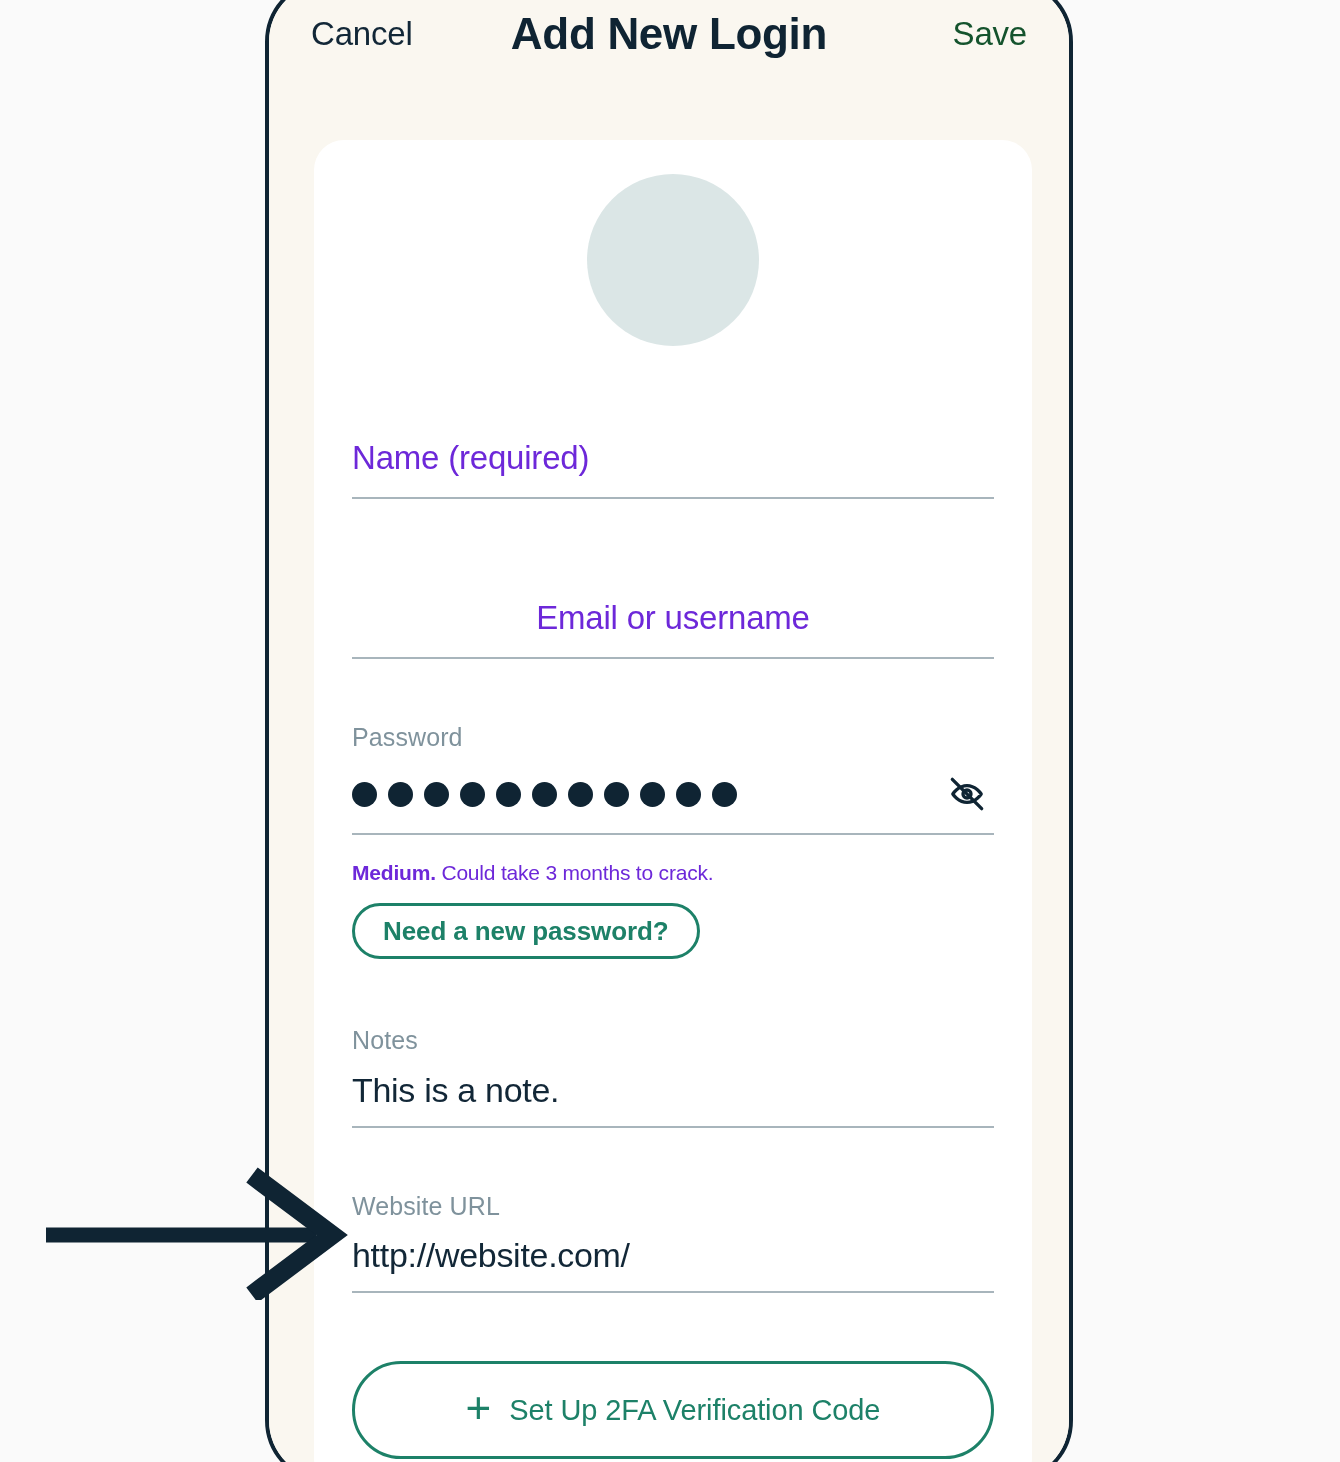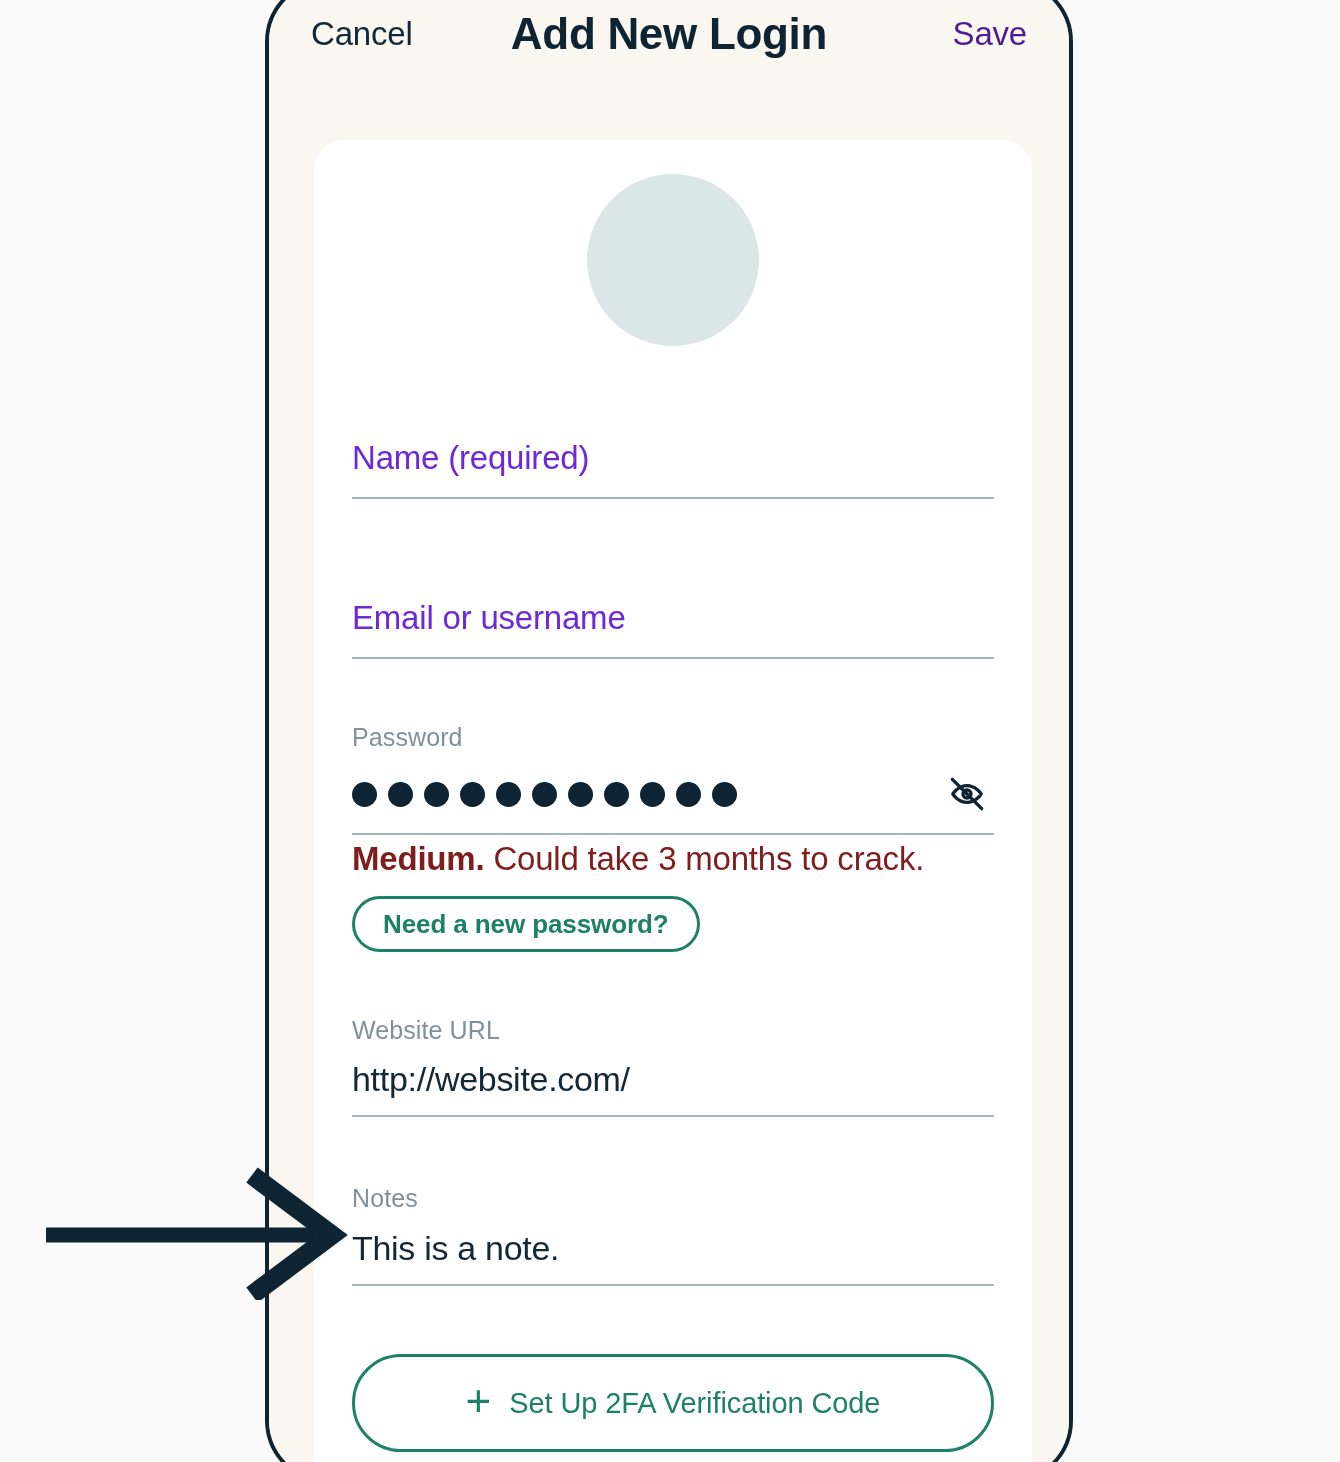--- a/index.html
+++ b/index.html
@@ -64,21 +64,21 @@
     text-align: center;
     font-size: 44px;
     font-weight: bold;
     color: #0f2433;
     letter-spacing: -0.3px;
     pointer-events: none;
   }
   .nav-save {
     margin-left: auto;
     font-size: 33px;
-    color: #4c1d95;
+    color: #14532d;
     letter-spacing: -0.2px;
     cursor: pointer;
     z-index: 2;
   }
 
   
   .card {
     position: absolute;
     left: 45px;
     top: 158px;
@@ -130,21 +130,21 @@
     font-size: 34px;
     color: #122737;
     letter-spacing: -0.3px;
   }
 
   
   .f-name { margin-top: 93px; }
   .f-name .field-placeholder { padding-bottom: 20px; }
 
   
-  .f-email { margin-top: 100px; }
+  .f-email { margin-top: 100px; text-align: center; }
   .f-email .field-placeholder { padding-bottom: 20px; }
 
   
   .f-pass { margin-top: 64px; }
   .pass-row {
     display: flex;
     align-items: center;
     justify-content: space-between;
     margin-top: 19px;
     padding-bottom: 16px;
@@ -159,23 +159,23 @@
   .eye-btn {
     width: 54px;
     height: 46px;
     display: flex;
     align-items: center;
     justify-content: center;
     cursor: pointer;
   }
 
   .strength {
-    margin-top: 5px;
-    font-size: 33px;
-    color: #7f1d1d;
+    margin-top: 26px;
+    font-size: 21px;
+    color: #6d28d9;
     letter-spacing: -0.2px;
   }
   .strength b { font-weight: bold; }
 
   .pill {
     display: inline-flex;
     align-items: center;
     justify-content: center;
     border: 3px solid #1d8168;
     border-radius: 999px;
@@ -295,30 +295,30 @@
           <div class="strength">
             <b>Medium.</b><span> Could take 3 months to crack.</span>
           </div>
 
           
           <div class="pill pill-newpass">
             <span>Need a new password?</span>
           </div>
 
           
+          <div class="field f-notes">
+            <div class="field-label">Notes</div>
+            <div class="field-value">This is a note.</div>
+            <div class="field-underline"></div>
+          </div>
+
+          
           <div class="field f-url">
             <div class="field-label">Website URL</div>
             <div class="field-value">http://website.com/</div>
-            <div class="field-underline"></div>
-          </div>
-
-          
-          <div class="field f-notes">
-            <div class="field-label">Notes</div>
-            <div class="field-value">This is a note.</div>
             <div class="field-underline"></div>
           </div>
 
           
           <div class="pill pill-2fa">
             <span class="plus-icon">+</span>
             <span>Set Up 2FA Verification Code</span>
           </div>
 
         </div>

